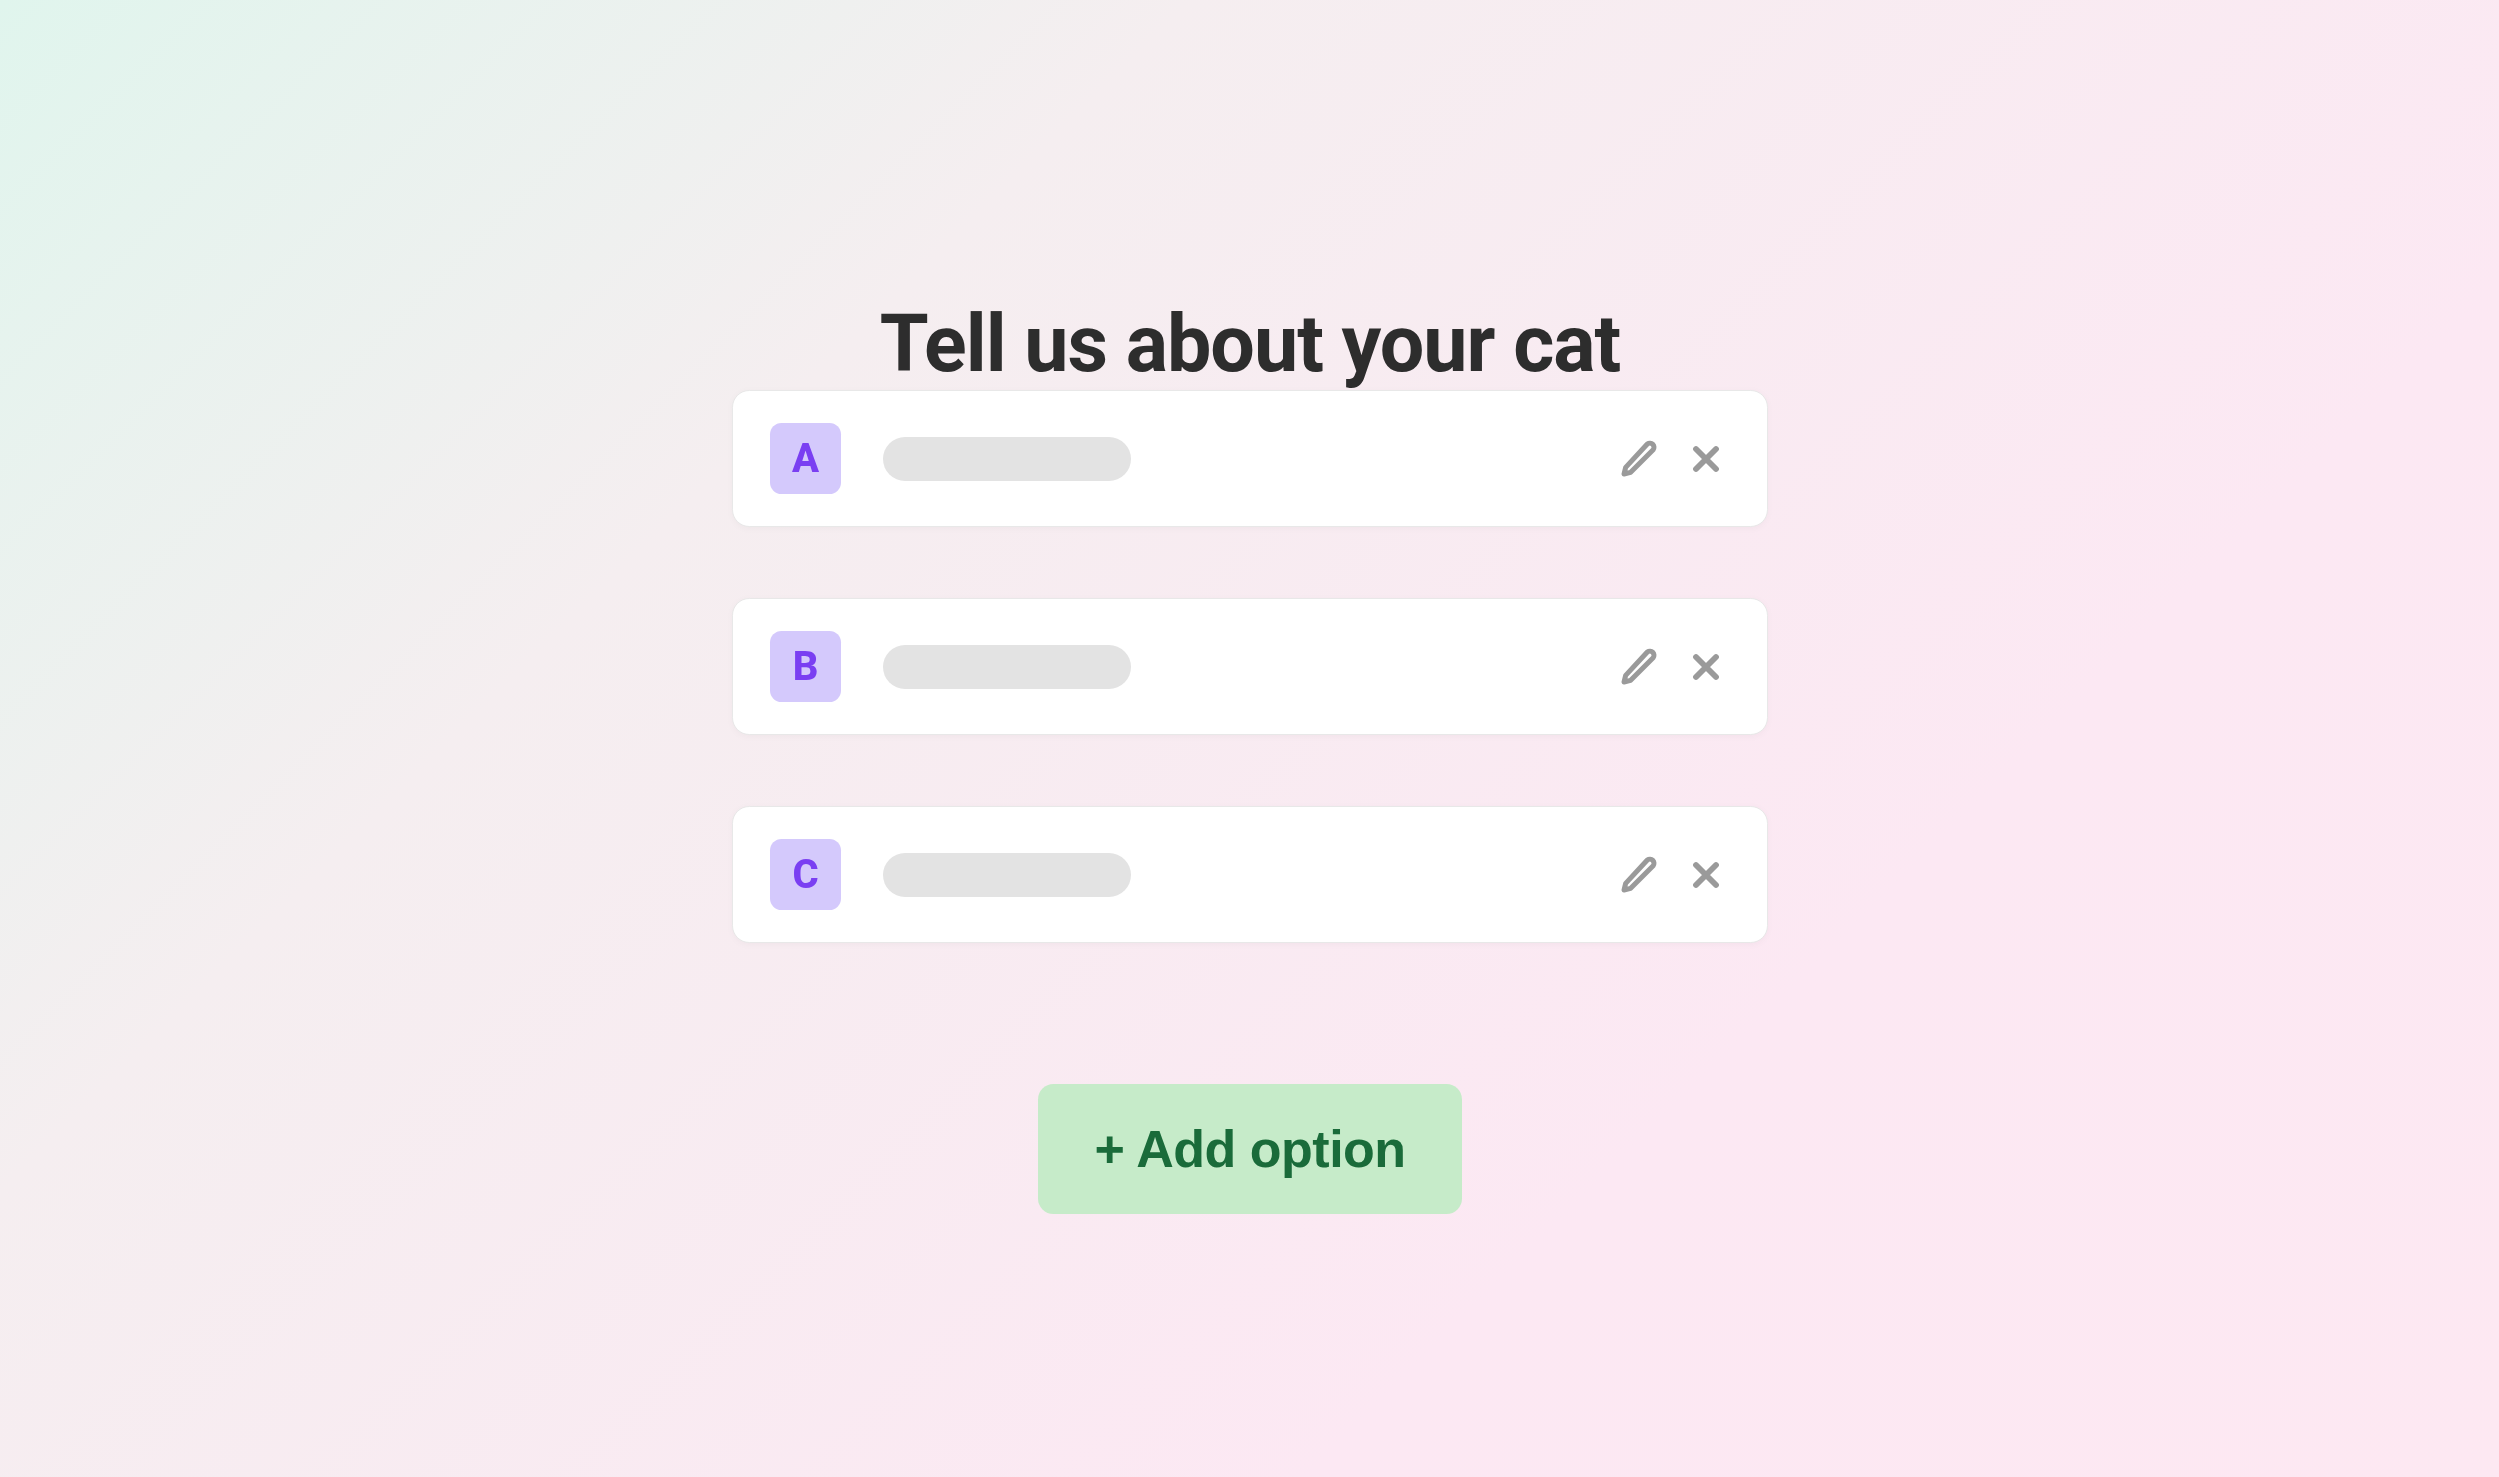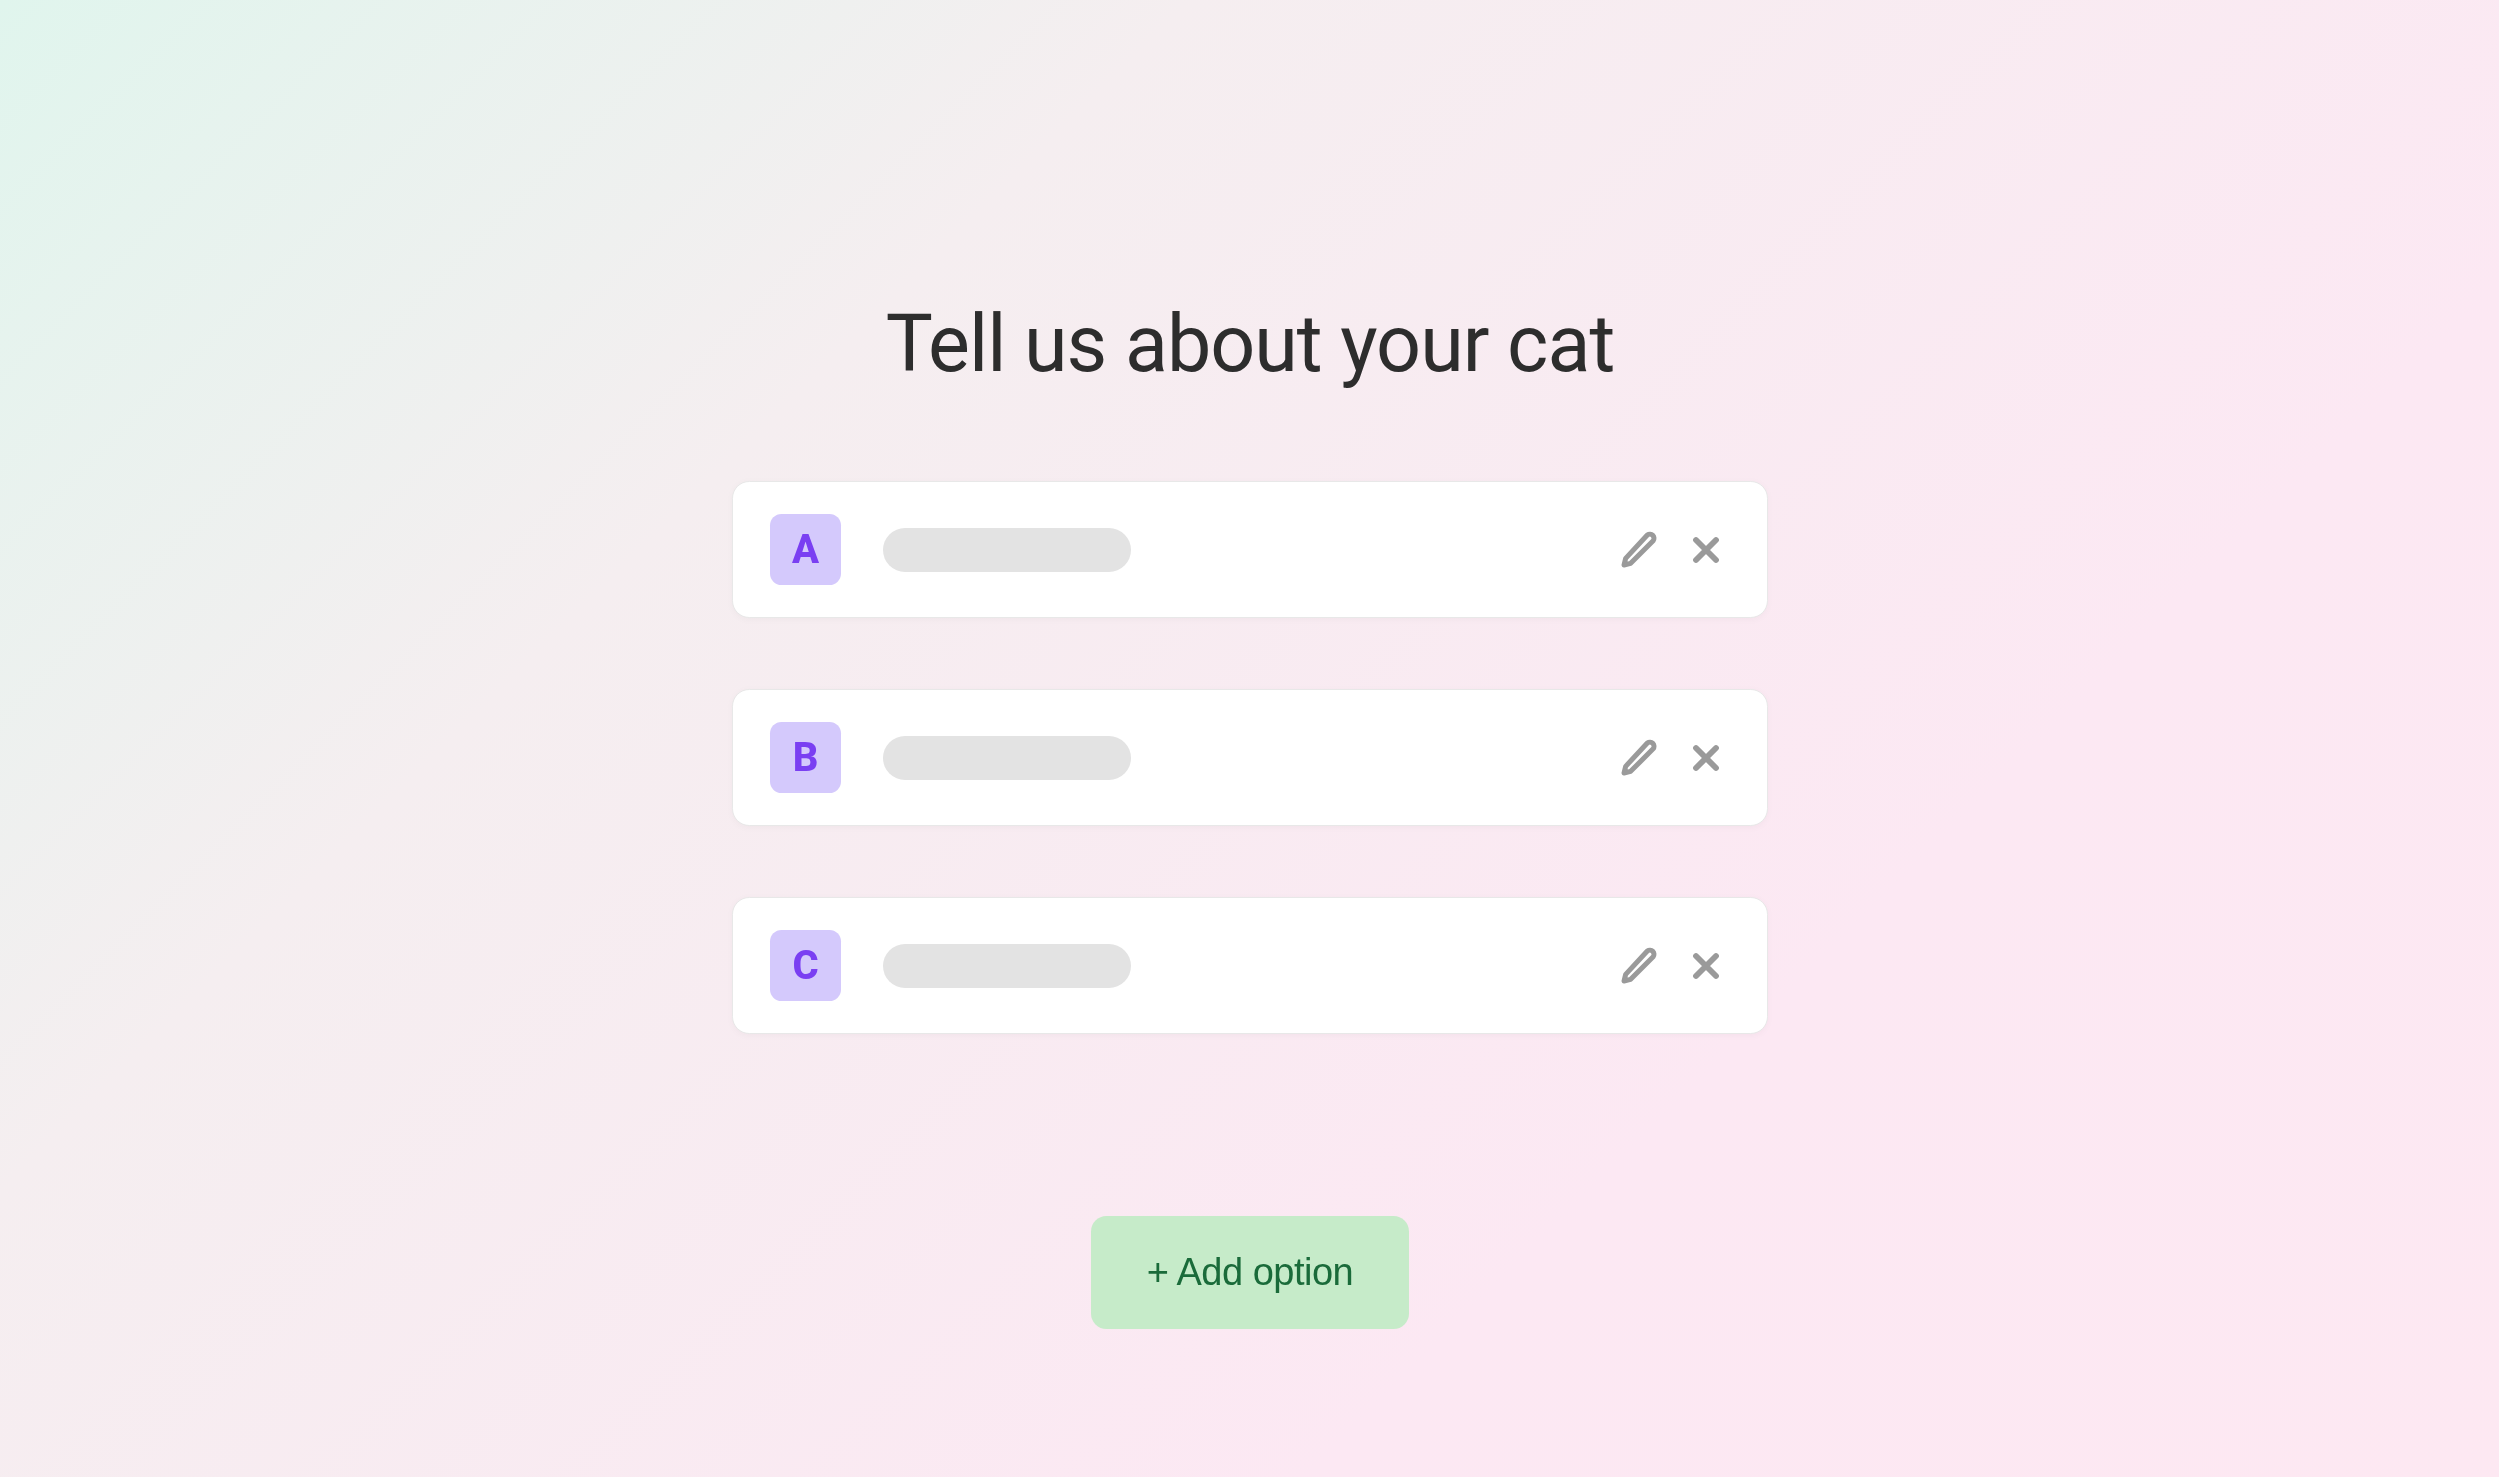--- a/index.html
+++ b/index.html
@@ -16,24 +16,23 @@
       border-radius: 38px;
       overflow: hidden;
       display: flex;
       flex-direction: column;
       align-items: center;
       padding-top: 298px;
     }
     
     .heading {
       font-size: 79px;
-      font-weight: 400;
+      font-weight: 700;
       color: #2d2d2d;
       letter-spacing: -1px;
-      margin-bottom: 91px;
       text-align: center;
     }
     
     .options-container {
       display: flex;
       flex-direction: column;
       gap: 71px;
       align-items: center;
     }
     
@@ -98,28 +97,28 @@
     
     .icon-button.close svg {
       stroke-width: 3.5;
     }
     
     .icon-button + .icon-button {
       margin-left: 19px;
     }
     
     .add-button {
-      margin-top: 111px;
+      margin-top: 70px;
       background: #c6ebc9;
       color: #1a6b3a;
       border: none;
       border-radius: 15.4px;
       padding: 35px 56px;
-      font-size: 38px;
-      font-weight: 400;
+      font-size: 52px;
+      font-weight: 700;
       cursor: pointer;
       letter-spacing: -0.5px;
     }
   </style>
 </head>
 <body>
 
 <h1 class="heading">Tell us about your cat</h1>
 
 <div class="options-container">

